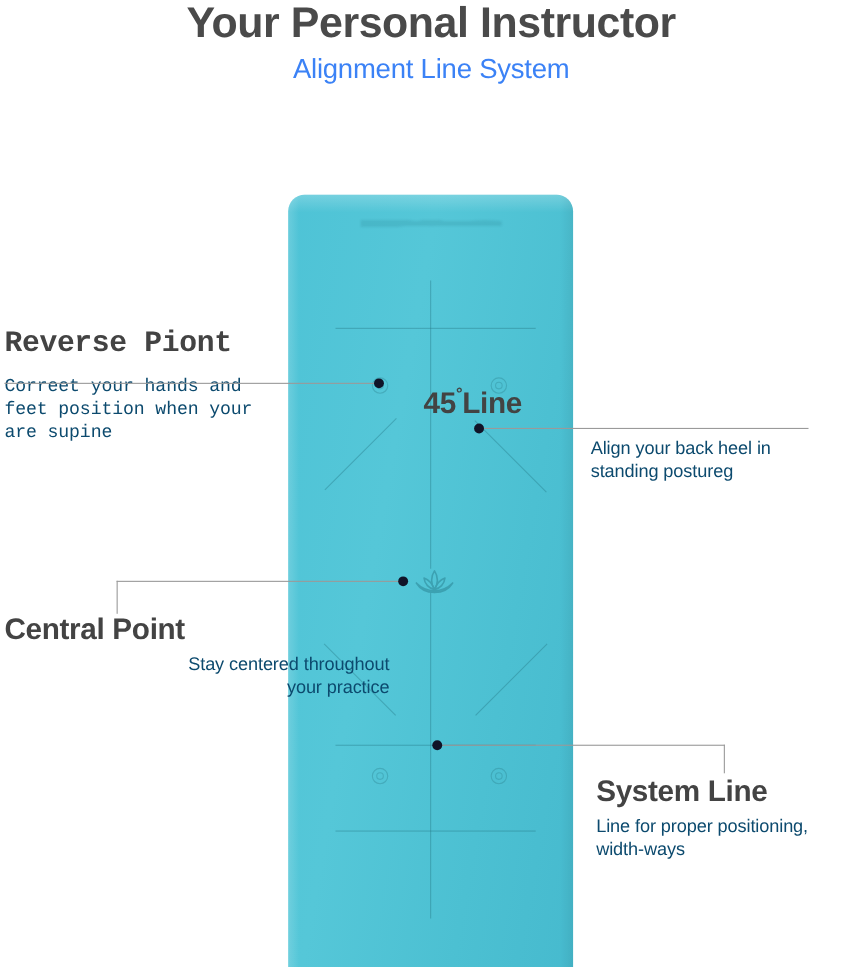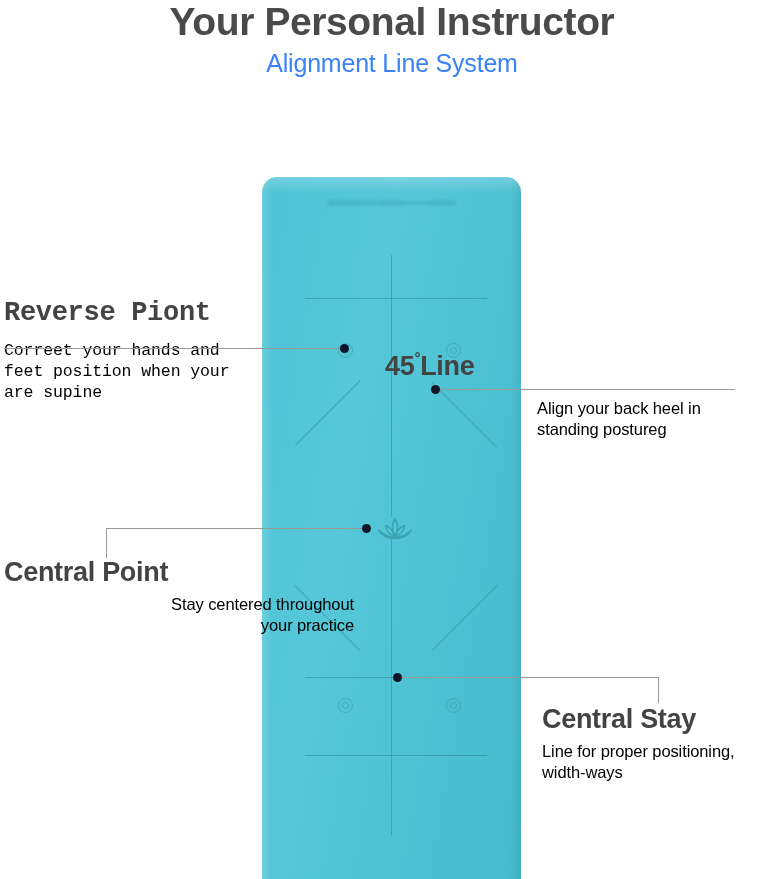--- a/index.html
+++ b/index.html
@@ -71,21 +71,21 @@
   }
   .lotus{position:absolute;left:113px;top:339px;width:40px;height:26px;opacity:.40;}
 
   
   .callout{position:absolute;}
   .c-head{
     font-size:27px;font-weight:bold;color:#434343;letter-spacing:-0.3px;
     line-height:32px;white-space:nowrap;
   }
   .c-body{
-    font-size:16.5px;font-weight:400;color:#000000;line-height:21px;
+    font-size:16.5px;font-weight:400;color:#0c4a6e;line-height:21px;
     letter-spacing:-0.1px;
   }
   .deg{font-size:15px;vertical-align:12px;line-height:0;}
   .rule{position:absolute;height:1px;background:#9a9a9a;}
   .rule-v{position:absolute;width:1px;background:#9a9a9a;}
   .dot{
     position:absolute;width:9px;height:9px;border-radius:50%;
     background:#101428;
   }
   .ta-r{text-align:left;}
@@ -167,20 +167,20 @@
     <div class="c-body" style="margin-top:6px;text-align:right;">
       <div>Stay centered throughout</div>
       <div>your practice</div>
     </div>
   </div>
 
   <div class="rule" style="left:400px;top:677px;width:259px;"></div>
   <div class="rule-v" style="left:658px;top:677px;height:26px;"></div>
   <div class="dot" style="left:393px;top:673px;"></div>
   <div class="callout" style="left:542px;top:703px;width:242px;">
-    <div class="c-head">Central Stay</div>
+    <div class="c-head">System Line</div>
     <div class="c-body" style="margin-top:6px;">
       <div>Line for proper positioning,</div>
       <div>width-ways</div>
     </div>
   </div>
 
 </div>
 
 </body></html>

